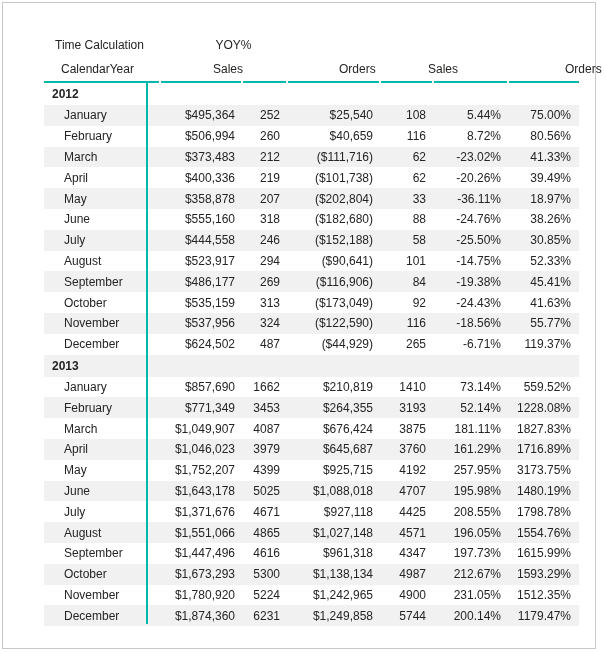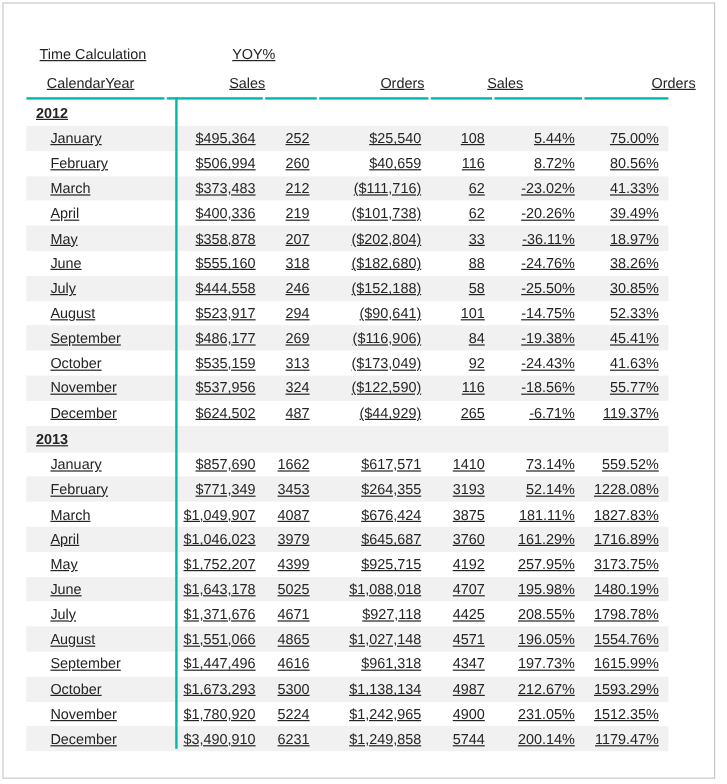--- a/index.html
+++ b/index.html
@@ -6,21 +6,21 @@
   body{
     width:606px;height:653px;position:relative;overflow:hidden;
     font-family:"Liberation Sans","DejaVu Sans",sans-serif;
     color:#252423;font-size:12px;
     -webkit-font-smoothing:antialiased;
   }
   .page-frame{
     position:absolute;left:2px;top:2px;width:594px;height:647px;
     border:1px solid #c8c8c8;box-sizing:border-box;background:#fff;
   }
-  .matrix{position:absolute;left:22px;top:32px;width:535px;text-decoration:underline;}
+  .matrix{position:absolute;left:44px;top:32px;width:535px;}
   .row{display:flex;width:535px;height:20.8px;align-items:center;}
   .row.alt{background:#f1f1f1;}
   .hrow1{display:flex;width:535px;height:25px;align-items:center;}
   .hrow2{display:flex;width:535px;height:24px;align-items:center;gap:44px;}
   .year-row{height:22px;}
   .cell{box-sizing:border-box;flex:none;white-space:nowrap;overflow:hidden;}
   .c0{width:117px;}
   .c1{width:82px;}
   .c2{width:45px;}
   .c3{width:93px;}
@@ -189,21 +189,21 @@
         <div class="cell c5 num">-6.71%</div>
         <div class="cell c6 num">119.37%</div>
       </div>
       <div class="row year-row alt">
         <div class="cell c0 year">2013</div>
       </div>
       <div class="row">
         <div class="cell c0 month">January</div>
         <div class="cell c1 num">$857,690</div>
         <div class="cell c2 num">1662</div>
-        <div class="cell c3 num">$617,571</div>
+        <div class="cell c3 num">$210,819</div>
         <div class="cell c4 num">1410</div>
         <div class="cell c5 num">73.14%</div>
         <div class="cell c6 num">559.52%</div>
       </div>
       <div class="row alt">
         <div class="cell c0 month">February</div>
         <div class="cell c1 num">$771,349</div>
         <div class="cell c2 num">3453</div>
         <div class="cell c3 num">$264,355</div>
         <div class="cell c4 num">3193</div>
@@ -286,21 +286,21 @@
         <div class="cell c0 month">November</div>
         <div class="cell c1 num">$1,780,920</div>
         <div class="cell c2 num">5224</div>
         <div class="cell c3 num">$1,242,965</div>
         <div class="cell c4 num">4900</div>
         <div class="cell c5 num">231.05%</div>
         <div class="cell c6 num">1512.35%</div>
       </div>
       <div class="row alt">
         <div class="cell c0 month">December</div>
-        <div class="cell c1 num">$3,490,910</div>
+        <div class="cell c1 num">$1,874,360</div>
         <div class="cell c2 num">6231</div>
         <div class="cell c3 num">$1,249,858</div>
         <div class="cell c4 num">5744</div>
         <div class="cell c5 num">200.14%</div>
         <div class="cell c6 num">1179.47%</div>
       </div>
     </div>
 
 </div>
 

